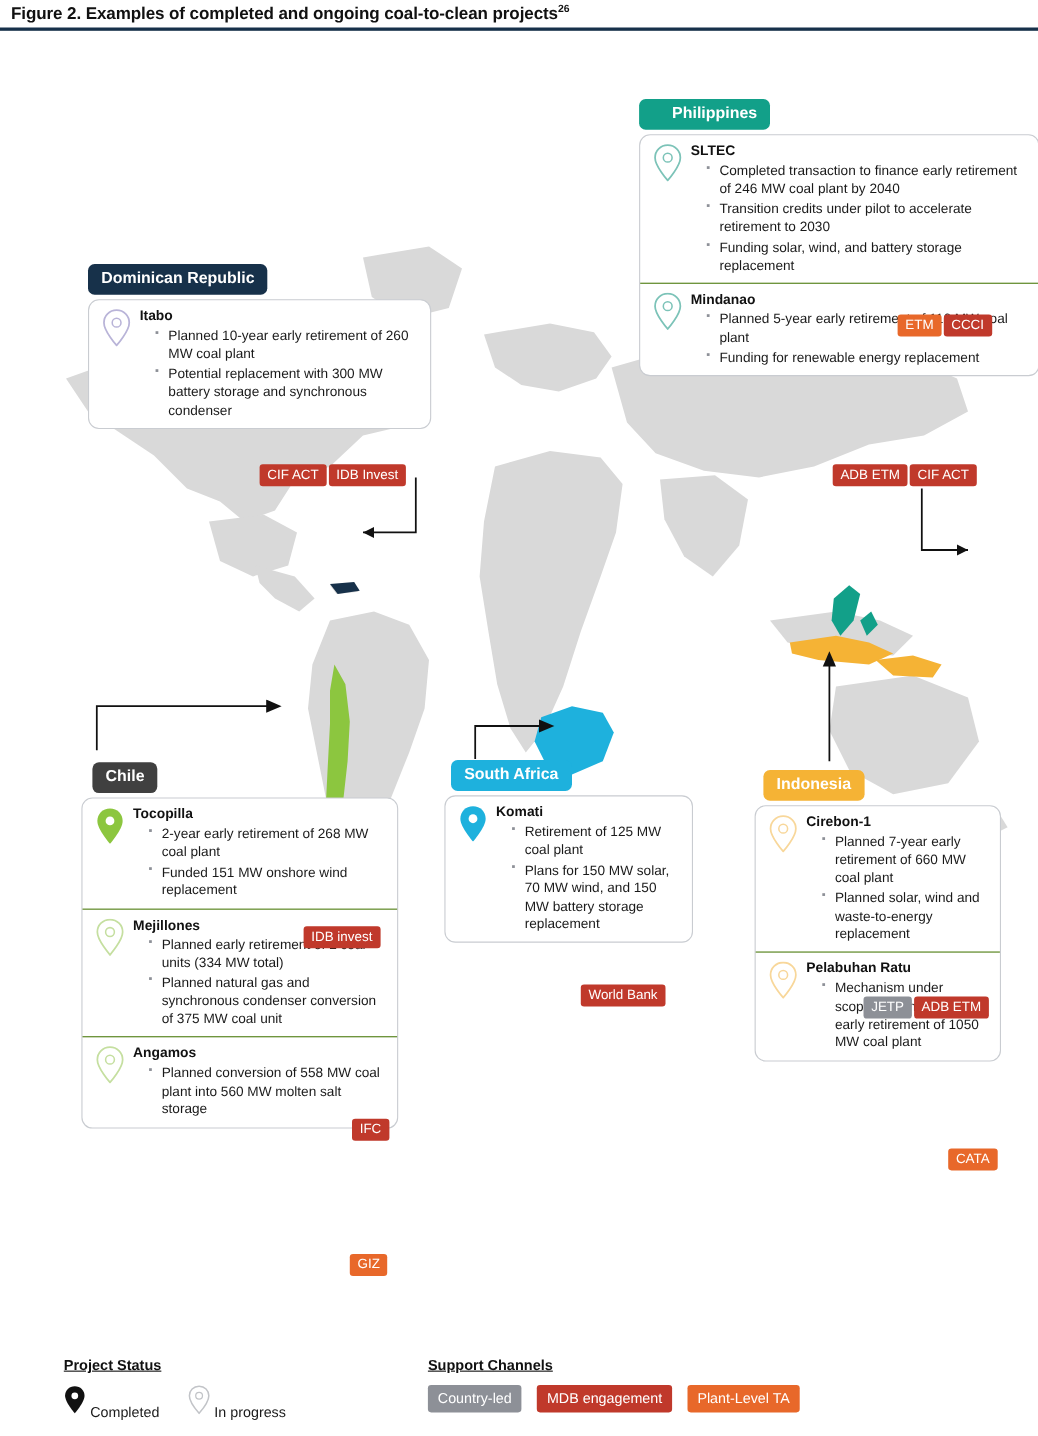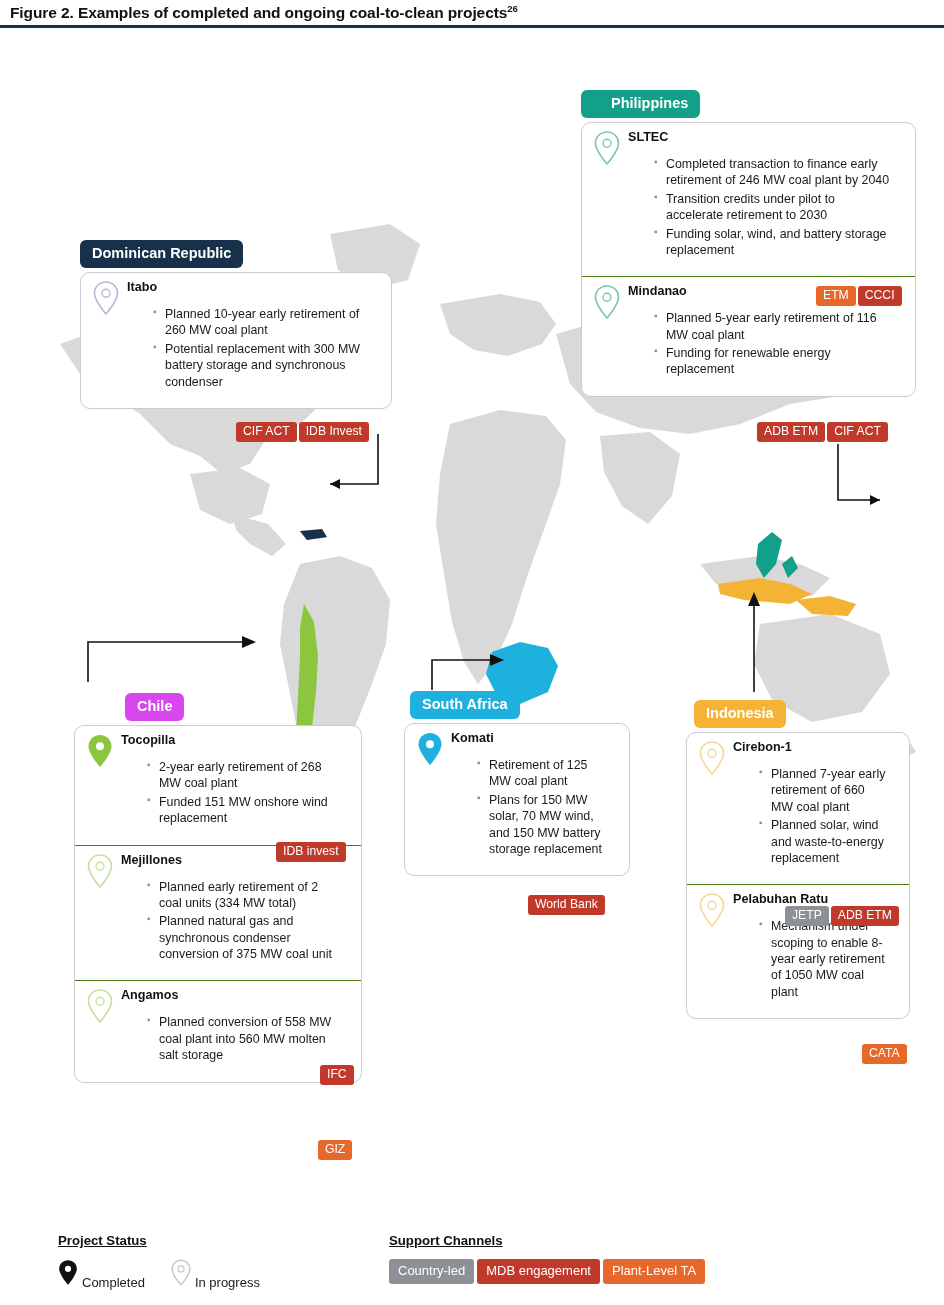--- a/index.html
+++ b/index.html
@@ -67,21 +67,21 @@
     padding: 7px 10px 6px 46px;
   }
   .entry + .entry { border-top: 1px solid #4d7c0f; }
   .entry-title {
     font-size: 12.6px;
     font-weight: bold;
     color: #111;
     margin-bottom: 3px;
   }
   ul.bullets {
-    margin: 12px;
+    margin: 0;
     padding: 0 0 0 14px;
     list-style: none;
   }
   ul.bullets li {
     font-size: 12.4px;
     line-height: 1.32;
     color: #1a1a1a;
     position: relative;
     padding-left: 12px;
     margin-bottom: 2px;
@@ -224,21 +224,21 @@
   </div>
 </div>
 <div class="tags" style="left:236px;top:422px;">
   <span class="tag mdb">CIF ACT</span>
   <span class="tag mdb">IDB Invest</span>
 </div>
 
 <div class="country-tab" style="left:581px;top:90px;background:#12a089;padding-left:30px;">
   <span>Philippines</span>
 </div>
-<div class="card" style="left:581px;top:122px;width:335px;">
+<div class="card" style="left:581px;top:122px;width:364px;">
   <div class="entry">
     <span class="pin">
       <svg width="26" height="34" viewBox="0 0 26 34">
           <path d="M13 1 C6.4 1 1.5 6 1.5 12.3 C1.5 20 13 33 13 33 C13 33 24.5 20 24.5 12.3 C24.5 6 19.6 1 13 1 Z" fill="#ffffff" stroke="#7cc3b8" stroke-width="1.6"></path>
           <circle cx="13" cy="12.3" r="4" fill="#ffffff" stroke="#7cc3b8" stroke-width="1.4"></circle>
         </svg>
     </span>
     <div class="entry-title">SLTEC</div>
     <ul class="bullets">
       <li>Completed transaction to finance early retirement of 246 MW coal plant by 2040</li>
@@ -262,21 +262,21 @@
 </div>
 <div class="tags" style="left:816px;top:286px;">
   <span class="tag plant">ETM</span>
   <span class="tag mdb">CCCI</span>
 </div>
 <div class="tags" style="left:757px;top:422px;">
   <span class="tag mdb">ADB ETM</span>
   <span class="tag mdb">CIF ACT</span>
 </div>
 
-<div class="country-tab" style="left:84px;top:693px;background:#d946ef;margin-left:41px;">
+<div class="country-tab" style="left:84px;top:693px;background:#404040;">
   <span>Chile</span>
 </div>
 <div class="card" style="left:74px;top:725px;width:288px;">
   <div class="entry">
     <span class="pin">
       <svg width="26" height="34" viewBox="0 0 26 34">
           <path d="M13 1 C6.4 1 1.5 6 1.5 12.3 C1.5 20 13 33 13 33 C13 33 24.5 20 24.5 12.3 C24.5 6 19.6 1 13 1 Z" fill="#8cc63f"></path>
           <circle cx="13" cy="12.3" r="4" fill="#ffffff"></circle>
         </svg>
     </span>
@@ -308,21 +308,21 @@
     </span>
     <div class="entry-title">Angamos</div>
     <ul class="bullets">
       <li>Planned conversion of 558 MW coal plant into 560 MW molten salt storage</li>
     </ul>
   </div>
 </div>
 <div class="tags" style="left:276px;top:842px;">
   <span class="tag mdb">IDB invest</span>
 </div>
-<div class="tags" style="left:320px;top:1017px;margin-top:48px;">
+<div class="tags" style="left:320px;top:1017px;">
   <span class="tag mdb">IFC</span>
 </div>
 <div class="tags" style="left:318px;top:1140px;">
   <span class="tag plant">GIZ</span>
 </div>
 
 <div class="country-tab" style="left:410px;top:691px;background:#1eb1dd;">
   <span>South Africa</span>
 </div>
 <div class="card" style="left:404px;top:723px;width:226px;">
@@ -402,19 +402,19 @@
               <circle cx="13" cy="12.3" r="4" fill="#ffffff" stroke="#c2c4c8" stroke-width="1.5"></circle>
             </svg>
         </span>
         <span class="legend-label">In progress</span>
       </div>
     </div>
   </div>
 
   <div style="position:absolute;left:389px;top:18px;">
     <div class="legend-heading">Support Channels</div>
-    <div style="display:flex;gap:3px;margin-top:11px;">
+    <div style="display:flex;gap:14px;margin-top:11px;">
       <span class="tag country" style="font-size:13px;padding:4px 9px 5px 9px;">Country-led</span>
       <span class="tag mdb" style="font-size:13px;padding:4px 9px 5px 9px;">MDB engagement</span>
       <span class="tag plant" style="font-size:13px;padding:4px 9px 5px 9px;">Plant-Level TA</span>
     </div>
   </div>
 </div>
 
 </body></html>

